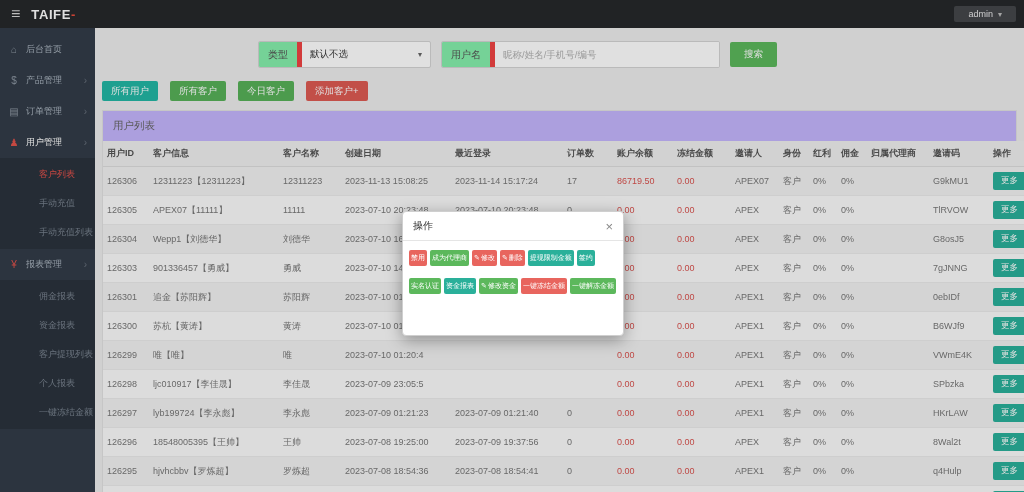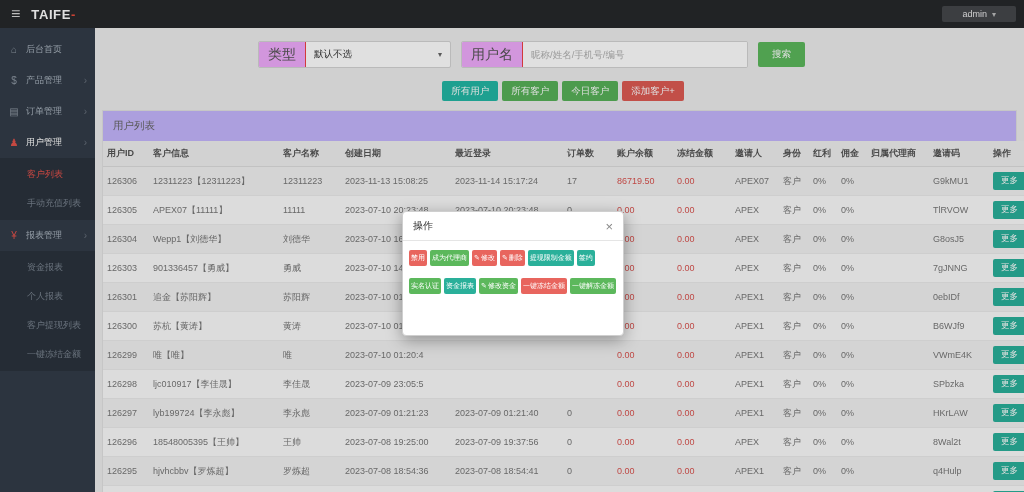--- a/index.html
+++ b/index.html
@@ -4,48 +4,48 @@
 <style>
   * { box-sizing: border-box; margin: 0; padding: 0; }
   html,body { width:1024px; height:492px; overflow:hidden; }
   body { font-family:"Liberation Sans", sans-serif; background:#ececec; position:relative; }
 
   
   .topbar { position:absolute; top:0; left:0; right:0; height:28px; background:#26282b; display:flex; align-items:center; z-index:5; }
   .hamburger { color:#d8d8d8; font-size:16px; margin:0 11px; cursor:pointer; line-height:1; }
   .brand { color:#fff; font-weight:bold; font-size:13px; letter-spacing:.6px; }
   .brand-dash { color:#e74c3c; font-weight:bold; font-size:13px; }
-  .admin-btn { margin-left:auto; margin-right:8px; background:#45474b; color:#eaeaea; font-size:9px; padding:3px 20px; border-radius:2px; display:flex; gap:5px; align-items:center; cursor:pointer; }
+  .admin-btn { margin-left:auto; margin-right:8px; background:#45474b; color:#eaeaea; font-size:9px; padding:3px 14px; border-radius:2px; display:flex; gap:5px; align-items:center; cursor:pointer; }
   .admin-btn .caret { font-size:8px; color:#bbb; }
 
   
   .sidebar { position:absolute; top:28px; left:0; width:95px; bottom:0; background:#333c48; z-index:4; padding-top:6px; }
   .sb-item { display:flex; align-items:center; padding:9px 8px; color:#aab4bf; font-size:9px; gap:6px; cursor:pointer; }
   .sb-item .sb-label { white-space:nowrap; }
   .sb-item.active .sb-label { color:#fff; }
   .sb-icon { width:12px; font-size:10px; color:#8d97a3; text-align:center; flex:none; }
   .sb-icon.red { color:#e0524b; }
   .sb-arrow { margin-left:auto; color:#67707c; font-size:10px; line-height:1; }
-  .sb-sub { background:#2b333d; padding:2px 0; }
+  .sb-sub { background:#2b333d; padding:2px 12px; }
   .sb-subitem { padding:8px 8px 8px 27px; font-size:9px; color:#78828e; cursor:pointer; white-space:nowrap; }
   .sb-subitem.active { color:#e4514b; }
 
   
   .content { position:absolute; left:95px; top:28px; right:0; bottom:0; background:#ededed; overflow:hidden; }
 
   .search-row { display:flex; align-items:center; margin:13px 0 0 163px; gap:10px; }
   .igroup { display:flex; border:1px solid #d4d4d4; background:#fff; border-radius:2px; overflow:hidden; height:27px; }
-  .ilabel { background:#f0abfc; border-right:1px solid #ef4444; font-size:14px; color:#555; display:flex; align-items:center; padding:0 9px; white-space:nowrap; }
-  .iselect { display:flex; align-items:center; width:144px; justify-content:space-between; padding:0 8px; font-size:9.5px; color:#333; cursor:pointer; }
+  .ilabel { background:#86efac; border-right:5px solid #ef4444; font-size:10px; color:#555; display:flex; align-items:center; padding:0 9px; white-space:nowrap; }
+  .iselect { display:flex; align-items:center; width:128px; justify-content:space-between; padding:0 8px; font-size:9.5px; color:#333; cursor:pointer; }
   .iselect .caret { color:#666; font-size:8px; }
   .iinput { border:none; outline:none; width:224px; font-size:9.5px; color:#555; padding:0 8px; background:#fff; }
   .iinput::placeholder { color:#b0b0b0; }
   .search-btn { background:#5cb85c; color:#fff; font-size:9.5px; border:none; border-radius:2px; height:25px; padding:0 14px; cursor:pointer; }
 
-  .btn-row { display:flex; gap:4px; margin:13px 0 0 7px;justify-content:center; }
+  .btn-row { display:flex; gap:12px; margin:13px 0 0 7px; }
   .pill { color:#fff; font-size:9.5px; border-radius:2px; height:20px; display:flex; align-items:center; padding:0 9px; cursor:pointer; border:none; }
   .pill.teal { background:#23b7a4; } .pill.green { background:#57b158; } .pill.red { background:#dd5a52; }
 
   .panel { margin:9px 7px 0 7px; background:#fdfdfd; border:1px solid #e2e2e2; }
   .panel-title { font-size:10.5px; color:#666; padding:8px 10px; background:#c4b5fd; }
   table { width:100%; border-collapse:collapse; table-layout:fixed; }
   thead th { background:#f0f0f0; font-size:9px; color:#555; text-align:left; padding:6px 4px; font-weight:bold; border-bottom:1px solid #ddd; white-space:nowrap; overflow:hidden; }
   tbody td { font-size:9px; color:#777; padding:5px 4px; border-bottom:1px solid #ebebeb; overflow:hidden; white-space:nowrap; text-overflow:ellipsis; }
   tbody tr:nth-child(odd) { background:#f2f2f2; }
   tbody tr:nth-child(even) { background:#fbfbfb; }
@@ -94,31 +94,33 @@
       <span class="sb-label">订单管理</span>
       <span class="sb-arrow">›</span>
     </div>
     <div class="sb-item active">
       <span class="sb-icon red">♟</span>
       <span class="sb-label">用户管理</span>
       <span class="sb-arrow">›</span>
     </div>
     <div class="sb-sub">
       <div class="sb-subitem active">客户列表</div>
+      <div class="sb-subitem">手动充值</div>
       <div class="sb-subitem">手动充值列表</div>
     </div>
     <div class="sb-item">
       <span class="sb-icon red">¥</span>
       <span class="sb-label">报表管理</span>
       <span class="sb-arrow">›</span>
     </div>
     <div class="sb-sub">
+      <div class="sb-subitem">佣金报表</div>
       <div class="sb-subitem">资金报表</div>
+      <div class="sb-subitem">客户提现列表</div>
       <div class="sb-subitem">个人报表</div>
-      <div class="sb-subitem">客户提现列表</div>
       <div class="sb-subitem">一键冻结金额</div>
     </div>
     <div class="sb-item"></div>
   </div>
 
 <div class="content">
 
   <div class="search-row">
     <div class="igroup">
       <span class="ilabel">类型</span>

